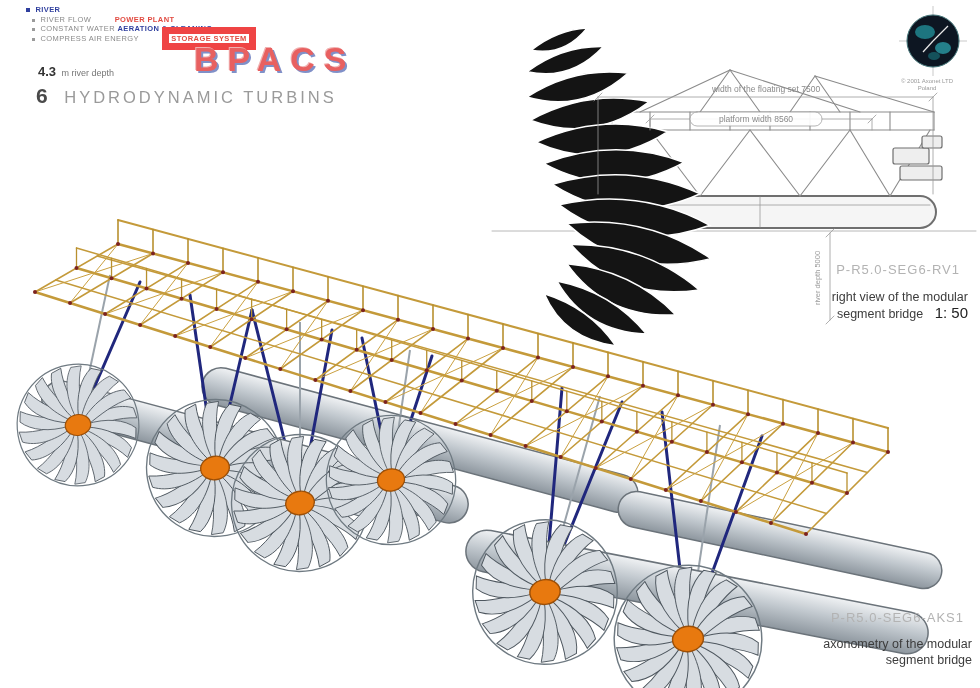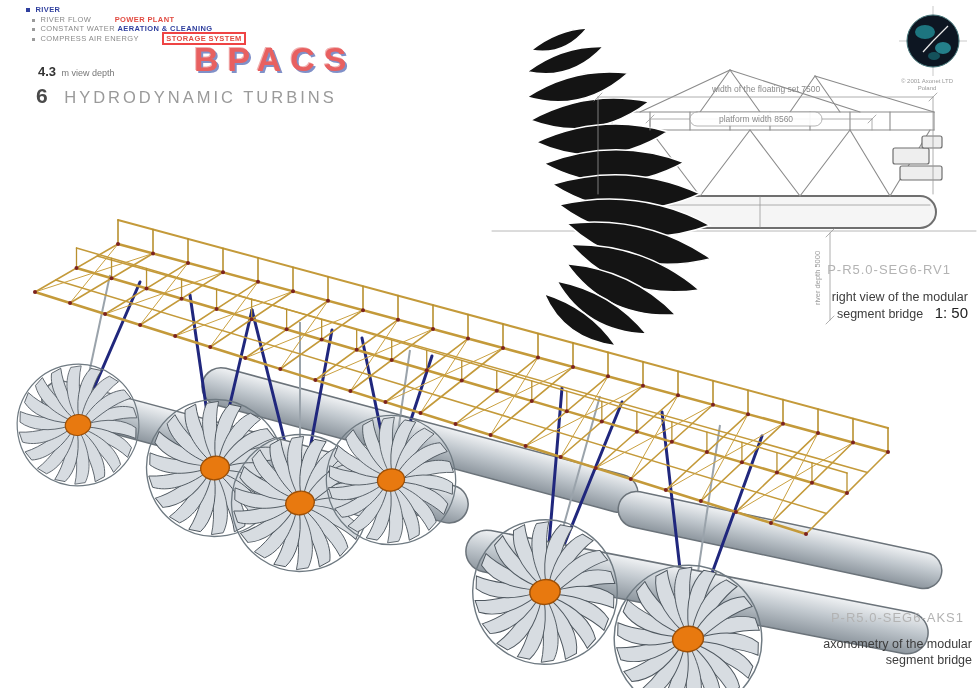--- a/index.html
+++ b/index.html
@@ -7,30 +7,30 @@
        font-family:"Liberation Sans", sans-serif;}
   .abs{position:absolute;}
   
   .hdr{left:26px;top:6px;font-size:7.5px;color:#8a8a8a;letter-spacing:.4px;line-height:8.5px;}
   .hdr .ln{white-space:nowrap;margin-bottom:1px;}
   .sq{display:inline-block;width:4px;height:4px;background:#2f3f9e;margin-right:3px;}
   .sq.g{background:#9a9a9a;width:3px;height:3px;margin-left:6px;}
   .bridge-t{color:#2f3f9e;font-weight:bold;}
   .acc-red{color:#e14b41;font-weight:bold;margin-left:21px;}
   .acc-blue{color:#2f3f9e;font-weight:bold;}
-  .boxed{border:2px solid #ef4444;padding:0 2px;}
+  .boxed{border:7px solid #ef4444;padding:0 2px;}
   .bpacs{left:194px;top:40px;font-size:34px;font-weight:bold;letter-spacing:9px;
          color:#e86060;text-shadow:2px 2px 0 #8090c8, -1px -1px 0 #f0b0b0;}
   .depth{left:38px;top:64px;font-size:9px;color:#777;}
   .depth b{font-size:13px;color:#333;margin-right:3px;}
   .maintitle{left:36px;top:84px;color:#9a9a9a;font-size:16.5px;letter-spacing:3px;white-space:nowrap;}
   .maintitle b{font-size:21px;color:#4a4a4a;letter-spacing:1px;margin-right:8px;}
   
   .code{color:#b3b3b3;font-size:13px;letter-spacing:1px;text-align:right;white-space:nowrap;}
-  .code.rv{right:29px;top:262px;}
+  .code.rv{right:20px;top:262px;}
   .code.aks{right:16px;top:610px;}
   .cap{color:#3c3c3c;font-size:12.5px;text-align:right;line-height:16px;white-space:nowrap;}
   .cap.rv{right:12px;top:289px;}
   .cap.aks{right:8px;top:636px;}
   .cap .scale{font-size:15px;font-weight:normal;margin-left:8px;color:#222;}
   .stamp{right:8px;top:78px;width:90px;text-align:center;font-size:6px;color:#9a9a9a;line-height:7px;}
   svg text{font-family:"Liberation Sans",sans-serif;}
 </style>
 </head>
 <body>
@@ -54,21 +54,21 @@
     <span class="sq g"></span>
     <span>COMPRESS AIR ENERGY </span>
     <span class="acc-red boxed">STORAGE SYSTEM</span>
   </div>
 </div>
 
 <div class="abs bpacs">BPACS</div>
 
 <div class="abs depth">
   <b>4.3</b>
-  <span>m view depth</span>
+  <span>m river depth</span>
 </div>
 
 <div class="abs maintitle">
   <b>6</b>
   <span>HYDRODYNAMIC  TURBINS</span>
 </div>
 
 <svg class="abs" style="left:0;top:0" width="980" height="688" viewBox="0 0 980 688">
   <defs>
     <linearGradient id="gradPont" x1="0" y1="0" x2="0" y2="1">

